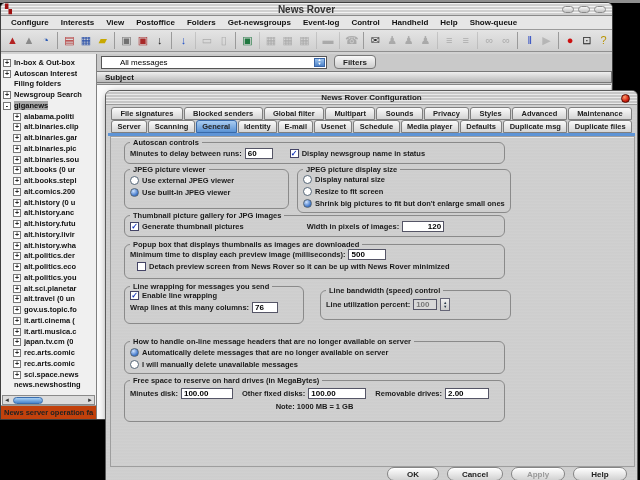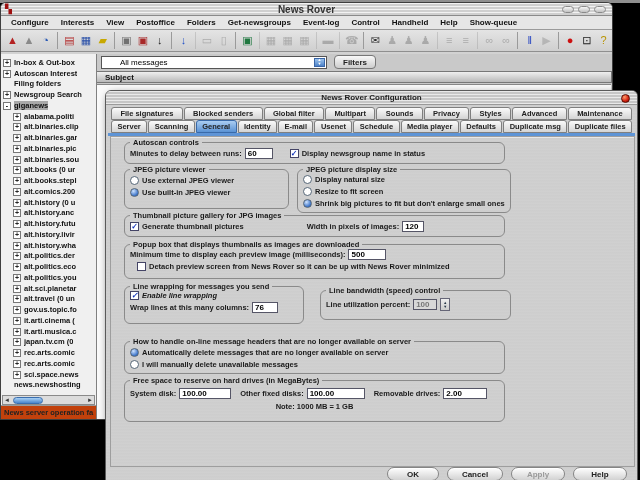--- a/index.html
+++ b/index.html
@@ -510,39 +510,39 @@
           </div>
         </div>
     </div>
 
     <div class="group" style="left:13px;top:78px;width:381px;height:22px;">
       <span class="legend">Thumbnail picture gallery for JPG images</span>
       <div class="frow" style="margin-top:5px;">
         <span class="cb on"></span>
         <span>Generate thumbnail pictures</span>
         <span style="margin-left:60px;">Width in pixels of images:</span>
-        <input class="field" style="width: 22px;" value="120">
+        <input class="field" style="width: 42px; text-align: right;" value="120">
       </div>
     </div>
 
     <div class="group" style="left:13px;top:107px;width:381px;height:35px;">
       <span class="legend">Popup box that displays thumbnails as images are downloaded</span>
       <div class="frow" style="margin-top:4px;">
         <span>Minimum time to display each preview image (milliseconds):</span>
         <input class="field" style="width: 38px;" value="500">
       </div>
       <div class="frow" style="margin-top:2px;padding-left:12px;">
         <span class="cb"></span>
         <span>Detach preview screen from News Rover so it can be up with News Rover minimized</span>
       </div>
     </div>
 
     <div class="group" style="left:13px;top:149px;width:180px;height:38px;">
       <span class="legend">Line wrapping for messages you send</span>
-      <div class="frow" style="margin-top:4px;font-style:italic;">
+      <div class="frow" style="margin-top:4px;">
         <span class="cb on"></span>
         <span>Enable line wrapping</span>
       </div>
       <div class="frow" style="margin-top:2px;">
         <span>Wrap lines at this many columns:</span>
         <input class="field" style="width: 26px;" value="76">
       </div>
     </div>
 
     <div class="group" style="left:209px;top:153px;width:191px;height:30px;">
@@ -569,21 +569,21 @@
           <div class="frow" style="height:12px;">
             <span class="rb"></span>
             <span>I will manually delete unavailable messages</span>
           </div>
         </div>
     </div>
 
     <div class="group" style="left:13px;top:243px;width:381px;height:42px;">
       <span class="legend">Free space to reserve on hard drives (in MegaBytes)</span>
       <div class="frow" style="margin-top:7px;">
-        <span>System disk:</span>
+        <span>Minutes disk:</span>
         <input class="field" style="width: 52px;" value="100.00">
         <span style="margin-left:6px;">Other fixed disks:</span>
         <input class="field" style="width: 58px;" value="100.00">
         <span style="margin-left:6px;">Removable drives:</span>
         <input class="field" style="width: 44px;" value="2.00">
       </div>
       <div class="note-line">Note: 1000 MB = 1 GB</div>
     </div>
 
   </div>

